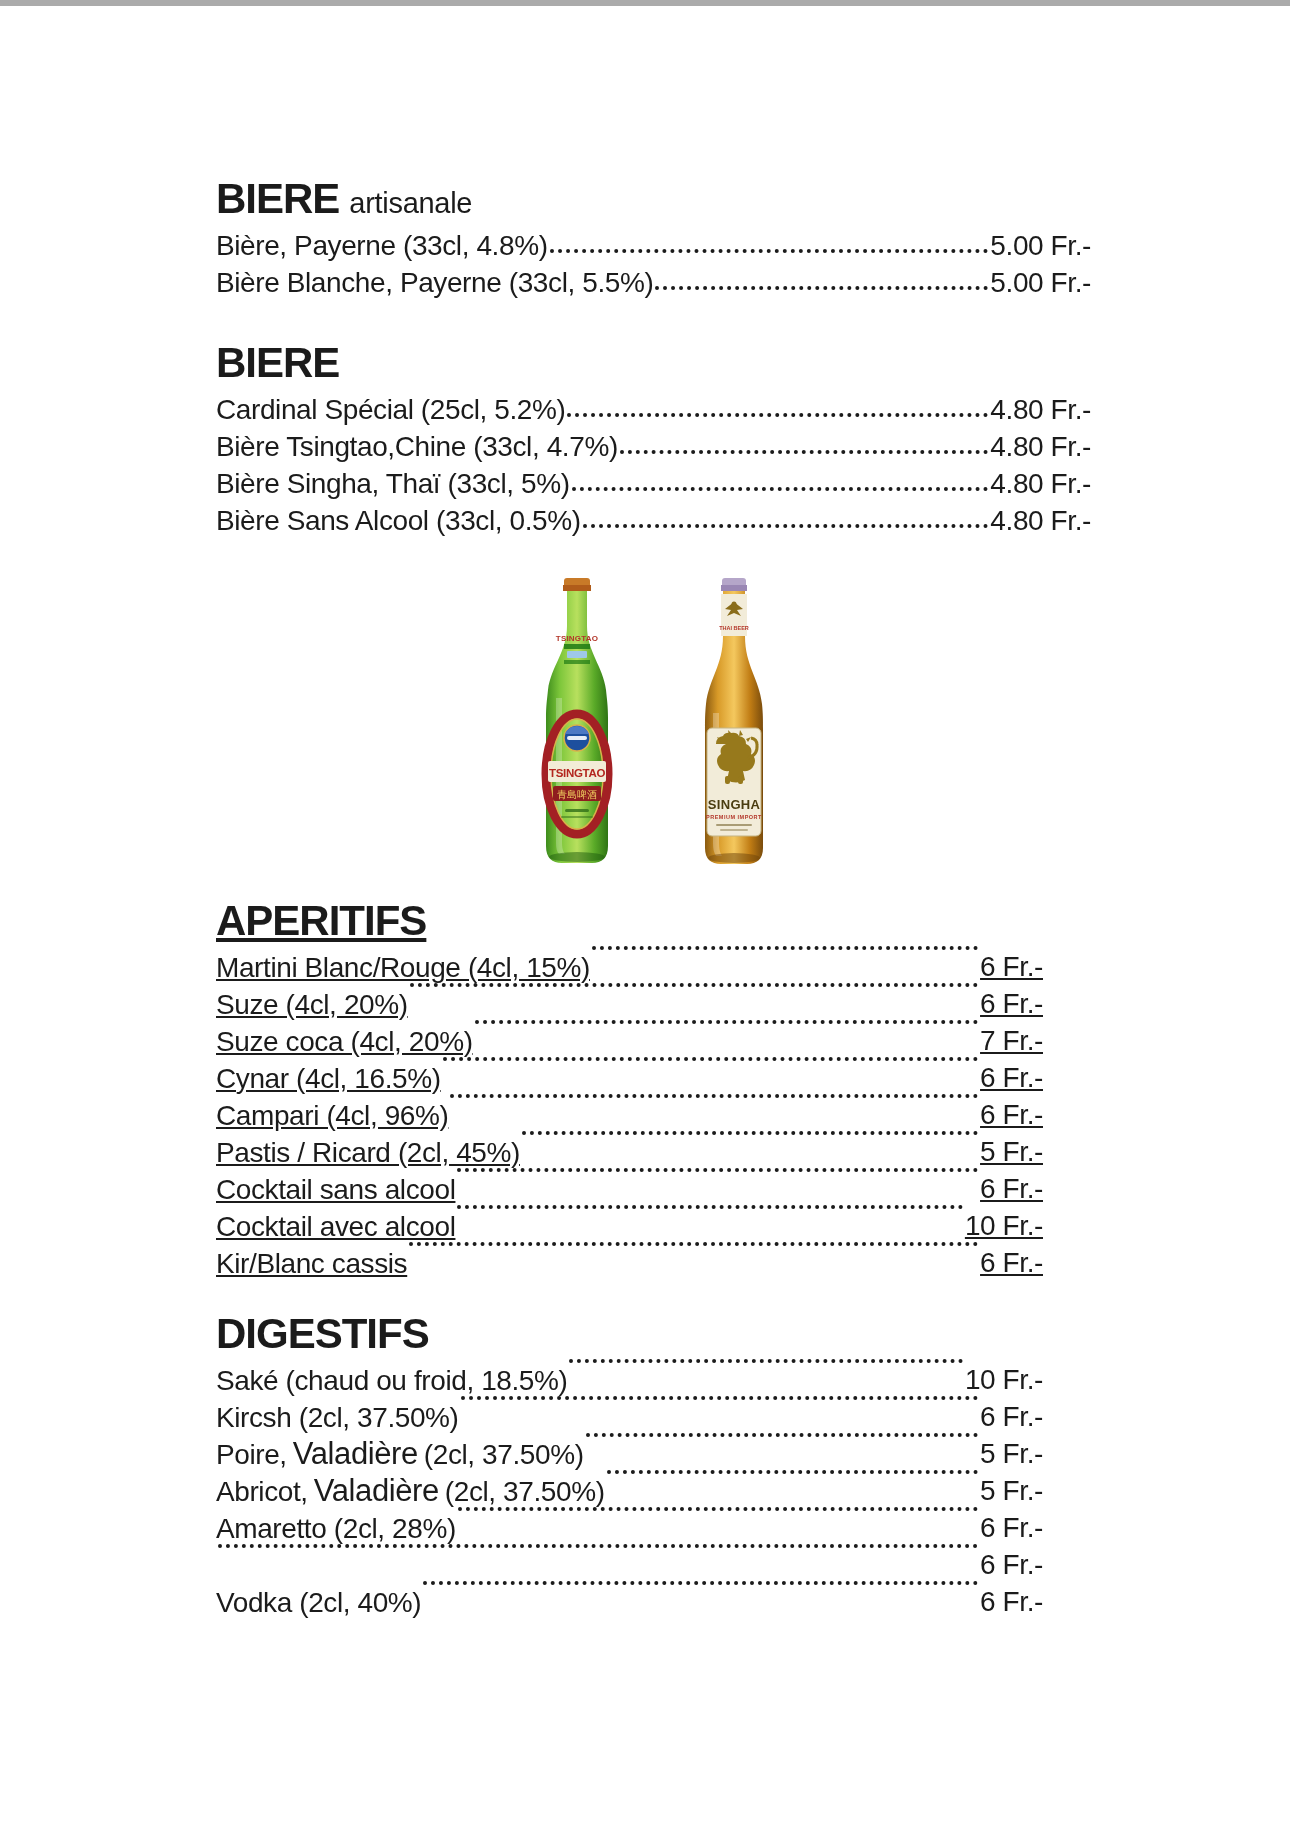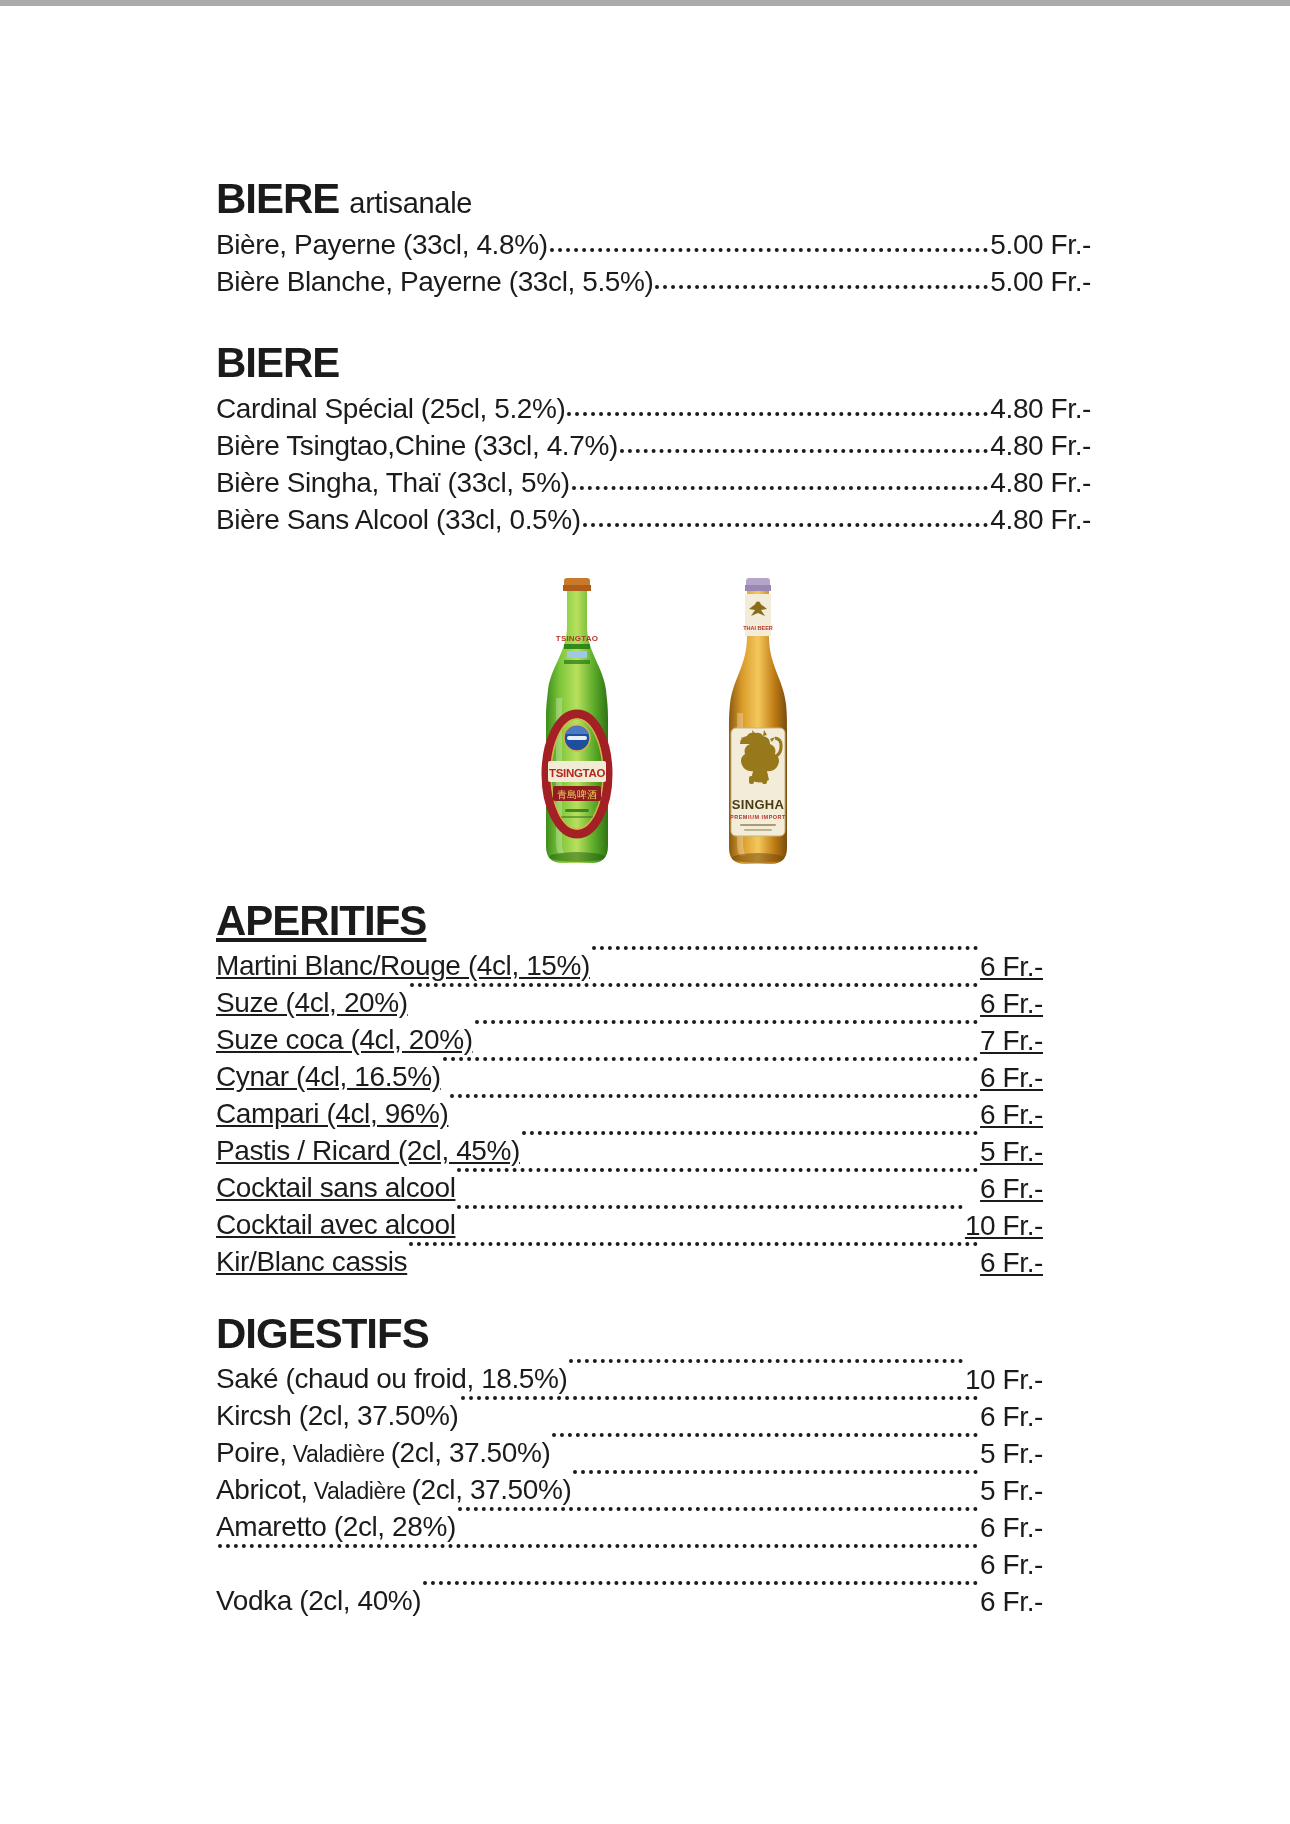--- a/index.html
+++ b/index.html
@@ -15,28 +15,28 @@
   }
   .section h2 .suffix{
     font-size:29px;font-weight:400;letter-spacing:-0.3px;margin-left:10px;
   }
   .row{
     display:flex;align-items:baseline;height:37px;line-height:37px;
     font-size:28px;letter-spacing:-0.4px;white-space:nowrap;
   }
   .section.narrow .row{padding-right:48px;align-items:center;}
   .row .name{flex:0 0 auto;}
-  .row .name .sm{font-size:23px;}
+  .row .name .sm{font-size:31px;}
   .row .dots{
     flex:1 1 auto;min-width:14px;align-self:baseline;
     border-bottom:4px dotted #1b1b1b;position:relative;top:-2px;margin:0 2px;
   }
   .row .price{flex:0 0 auto;}
   #sec-biere{margin-top:40px;}
-  .bottles{margin-top:40px;height:288px;display:flex;gap:100px;padding-left:318px;}
+  .bottles{margin-top:40px;height:288px;display:flex;gap:76px;padding-left:318px;}
   #sec-aperitifs{margin-top:32px;text-decoration:underline;}
   #sec-digestifs{margin-top:30px;}
   svg text{font-family:"Liberation Sans",sans-serif;}
 </style>
 </head>
 <body style="color: rgb(27, 27, 27); background: rgb(255, 255, 255);">
 
 <div class="topbar" style="background: rgb(171, 171, 171);"></div>
 
 <main class="menu">

